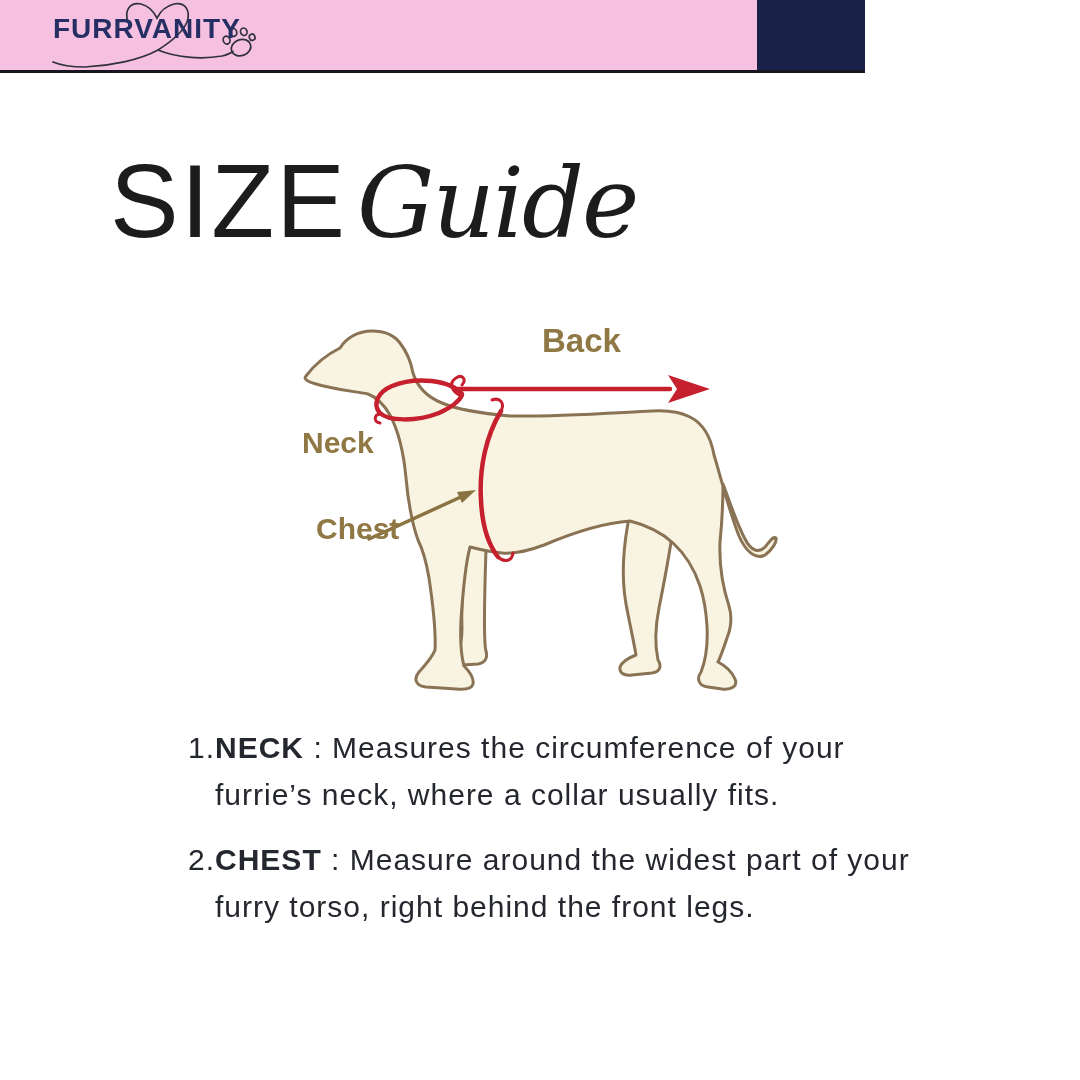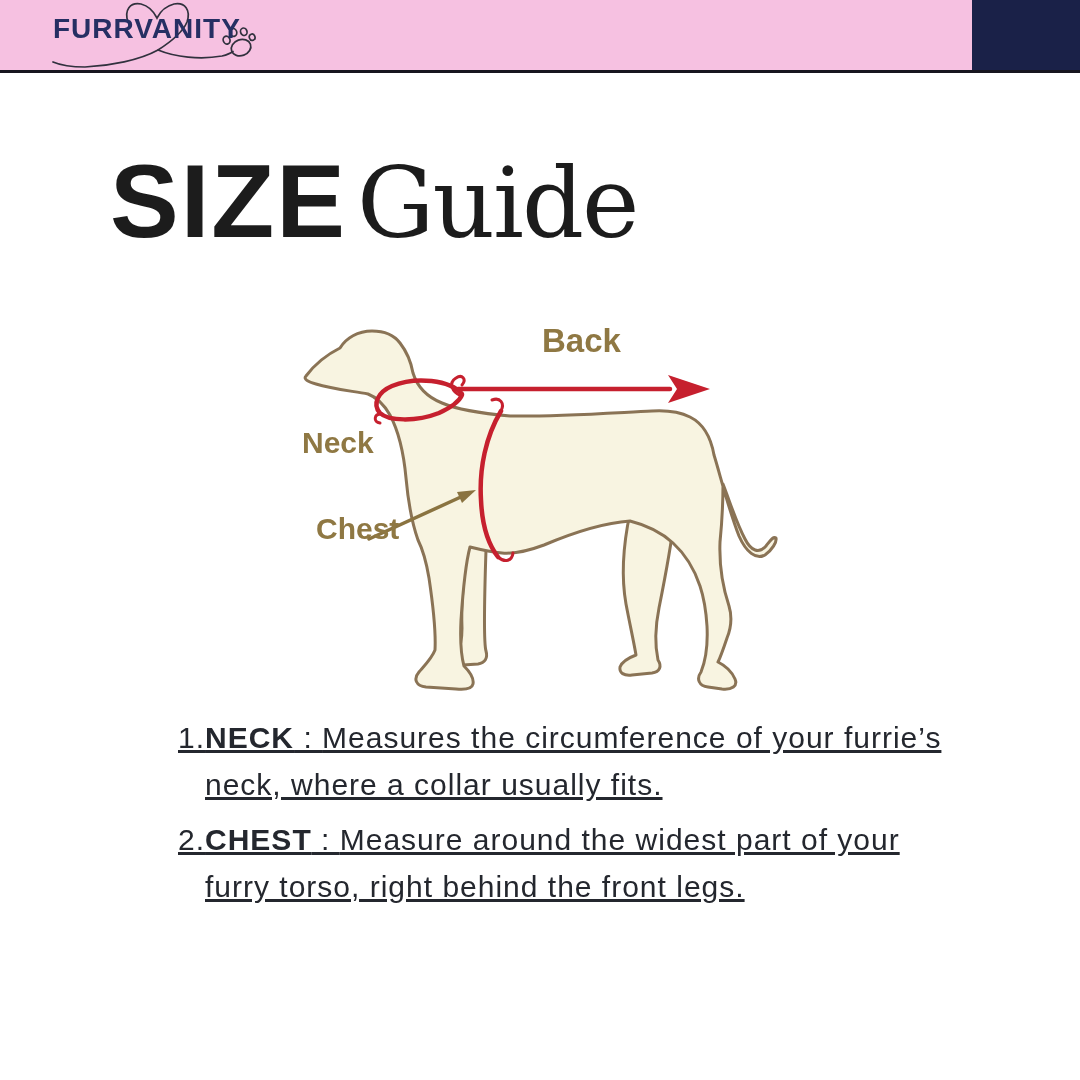--- a/index.html
+++ b/index.html
@@ -5,32 +5,32 @@
   :root{
     --pink:#F6C1E1; --navy_block:#1A2148; --logo_navy:#262F63; --logo_line:#31313E;
     --header_border:#17161F; --heading:#1C1C1C; --body_text:#24272E; --red:#C6202E;
     --dog_outline:#8A7355; --dog_fill:#F8F4E1; --label_brown:#8F7843; --arrow_brown:#8A7340;
   }
   html,body{margin:0;padding:0;background:#fff;}
   .canvas{position:relative;width:1080px;height:1080px;background:#fff;overflow:hidden;
           font-family:"Liberation Sans",sans-serif;}
 
   
-  .header{position:absolute;left:0;top:0;width:1080px;height:70px;background:var(--pink);
+  .header{position:absolute;left:0;top:0;width:865px;height:70px;background:var(--pink);
           border-bottom:3px solid var(--header_border);}
   .navy-block{position:absolute;right:0;top:0;width:108px;height:70px;background:var(--navy_block);}
   .logo{position:absolute;left:0;top:0;width:290px;height:70px;}
   .logo svg{position:absolute;left:0;top:0;}
   .brand{position:absolute;left:53px;top:13px;font-size:28px;font-weight:700;
          letter-spacing:1px;color:var(--logo_navy);}
 
   
   .heading{position:absolute;left:110px;top:150px;white-space:nowrap;color:var(--heading);}
-  .size-word{font-size:103px;font-weight:700;letter-spacing:2px;line-height:1;text-align:right;}
-  .guide-word{font-family:"DejaVu Serif",serif;font-size:97px;line-height:1;
+  .size-word{font-size:103px;font-weight:400;letter-spacing:2px;line-height:1;text-align:right;}
+  .guide-word{font-family:"DejaVu Serif",serif;font-style:italic;font-size:97px;line-height:1;
               margin-left:10px;letter-spacing:-2px;}
 
   
   .diagram{position:absolute;left:280px;top:310px;width:520px;height:390px;}
   .diagram svg{position:absolute;left:0;top:0;}
   .dog-outline{fill:var(--dog_fill);stroke:var(--dog_outline);stroke-width:3;
                stroke-linejoin:round;stroke-linecap:round;}
   .red-line{stroke:var(--red);fill:none;stroke-width:4.5;stroke-linecap:round;}
   .red-thin{stroke:var(--red);fill:none;stroke-width:3;stroke-linecap:round;}
   .red-fill{fill:var(--red);stroke:none;}
@@ -38,21 +38,21 @@
   .brown-fill{fill:var(--arrow_brown);stroke:none;}
   .dlabel{position:absolute;font-weight:700;color:var(--label_brown);line-height:1;}
   .dlabel.back{left:262px;top:14px;font-size:33px;}
   .dlabel.neck{left:22px;top:118px;font-size:30px;}
   .dlabel.chest{left:36px;top:204px;font-size:30px;}
 
   
   .instructions{position:absolute;left:170px;top:706px;width:795px;margin:0;padding:0;
                 list-style:none;color:var(--body_text);font-size:30px;line-height:47px;
                 letter-spacing:1px;}
-  .instructions li{padding-left:27px;text-indent:-27px;margin:8px;text-decoration:underline;}
+  .instructions li{padding-left:27px;text-indent:-27px;margin:18px;}
   .instructions b{font-weight:700;}
 </style>
 </head>
 <body>
 
 <div class="canvas">
 
   <div class="header">
     <div class="logo">
       <svg width="290" height="70" viewBox="0 0 290 70">

